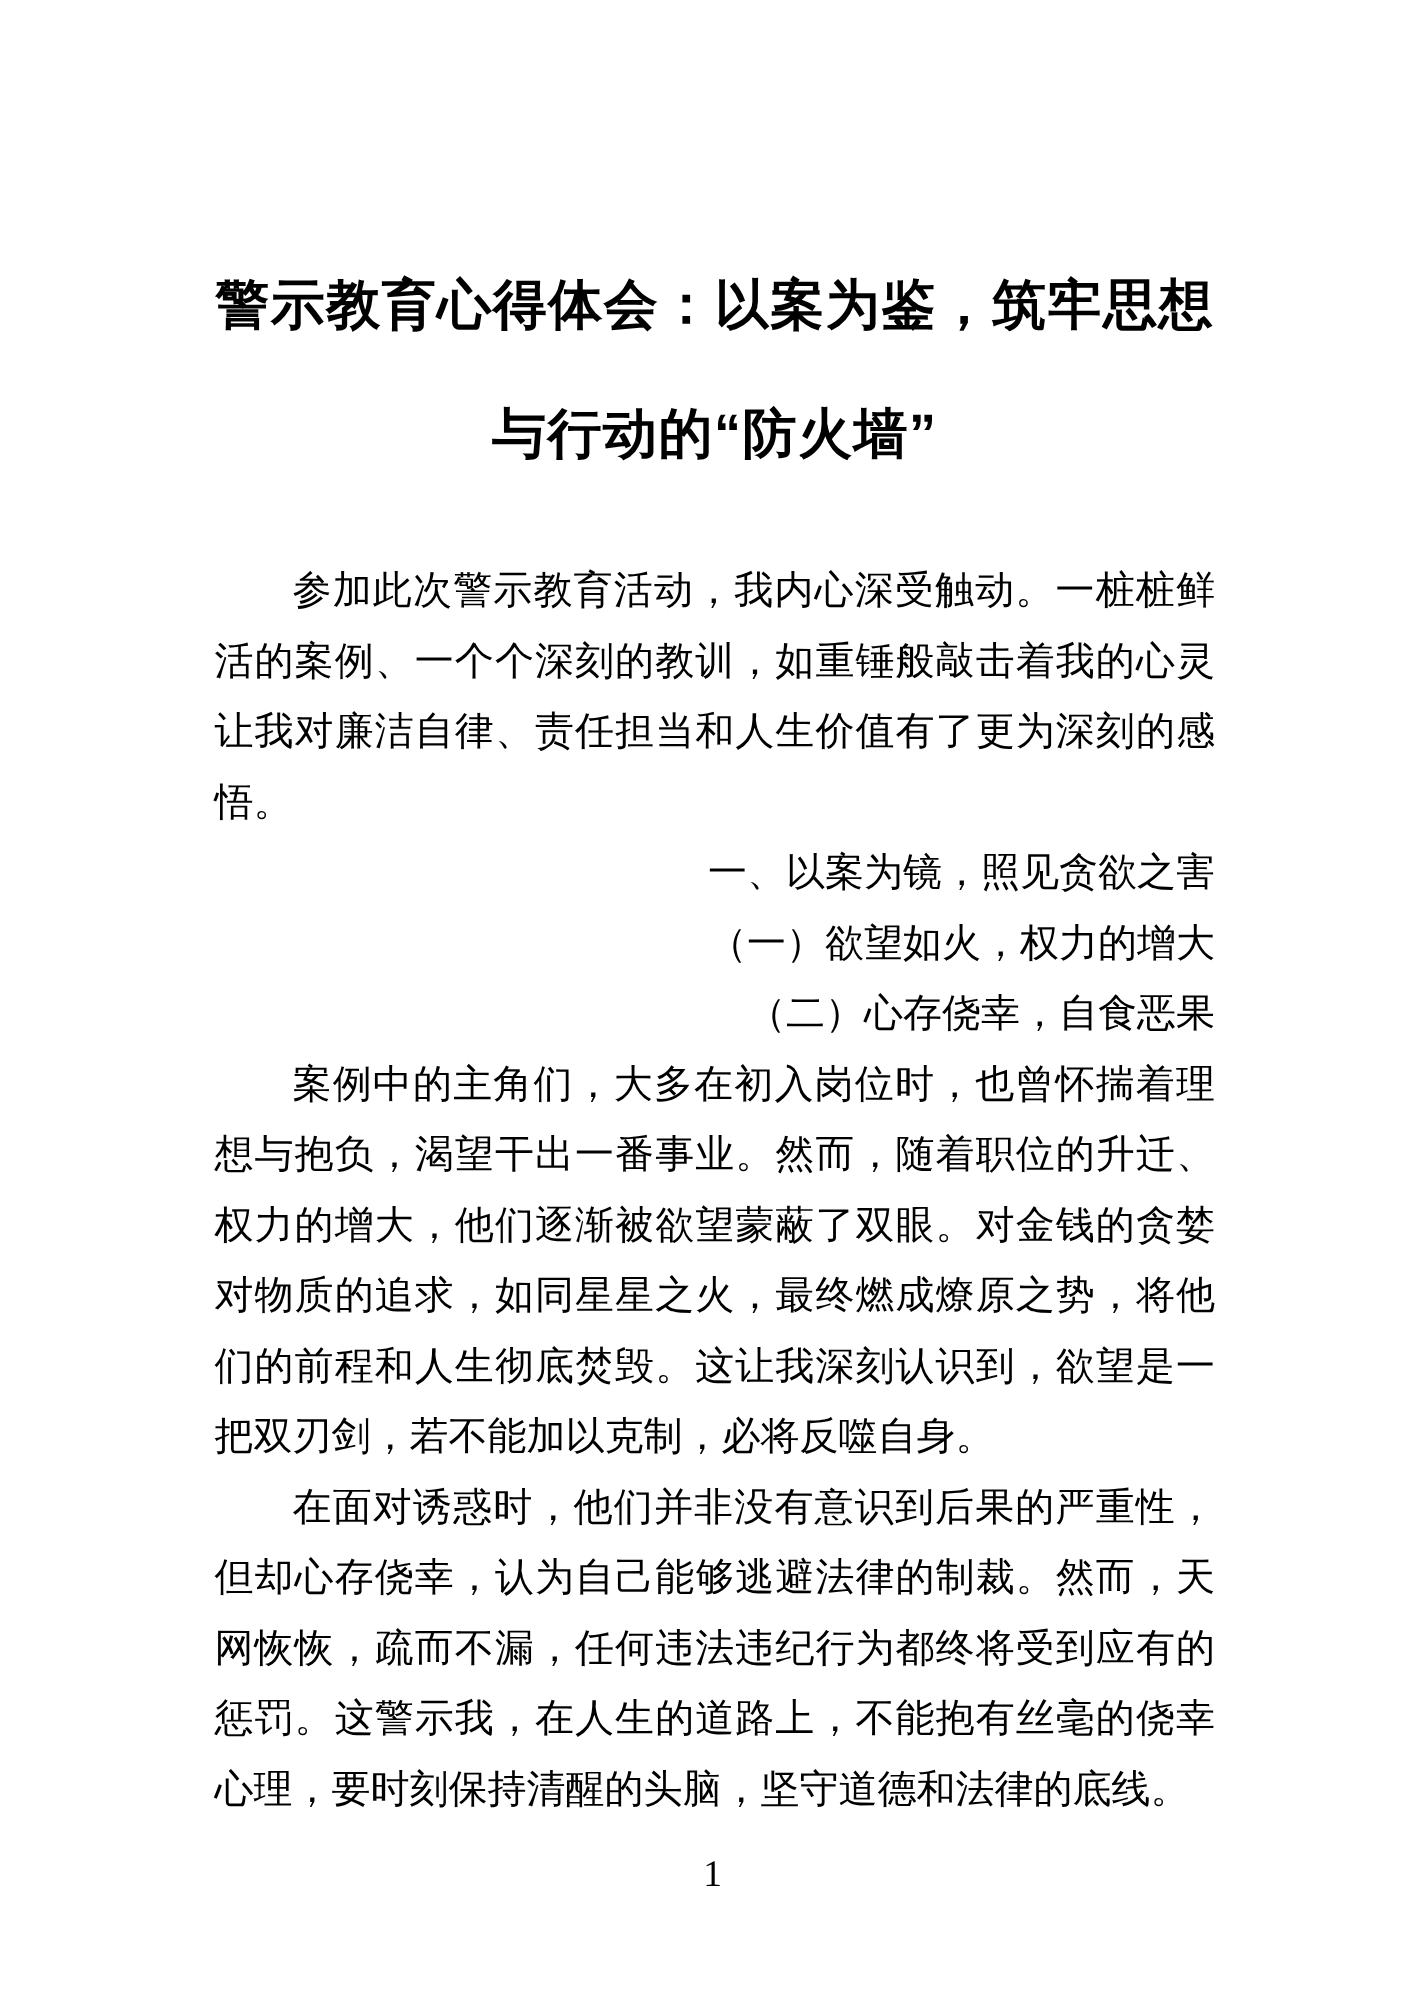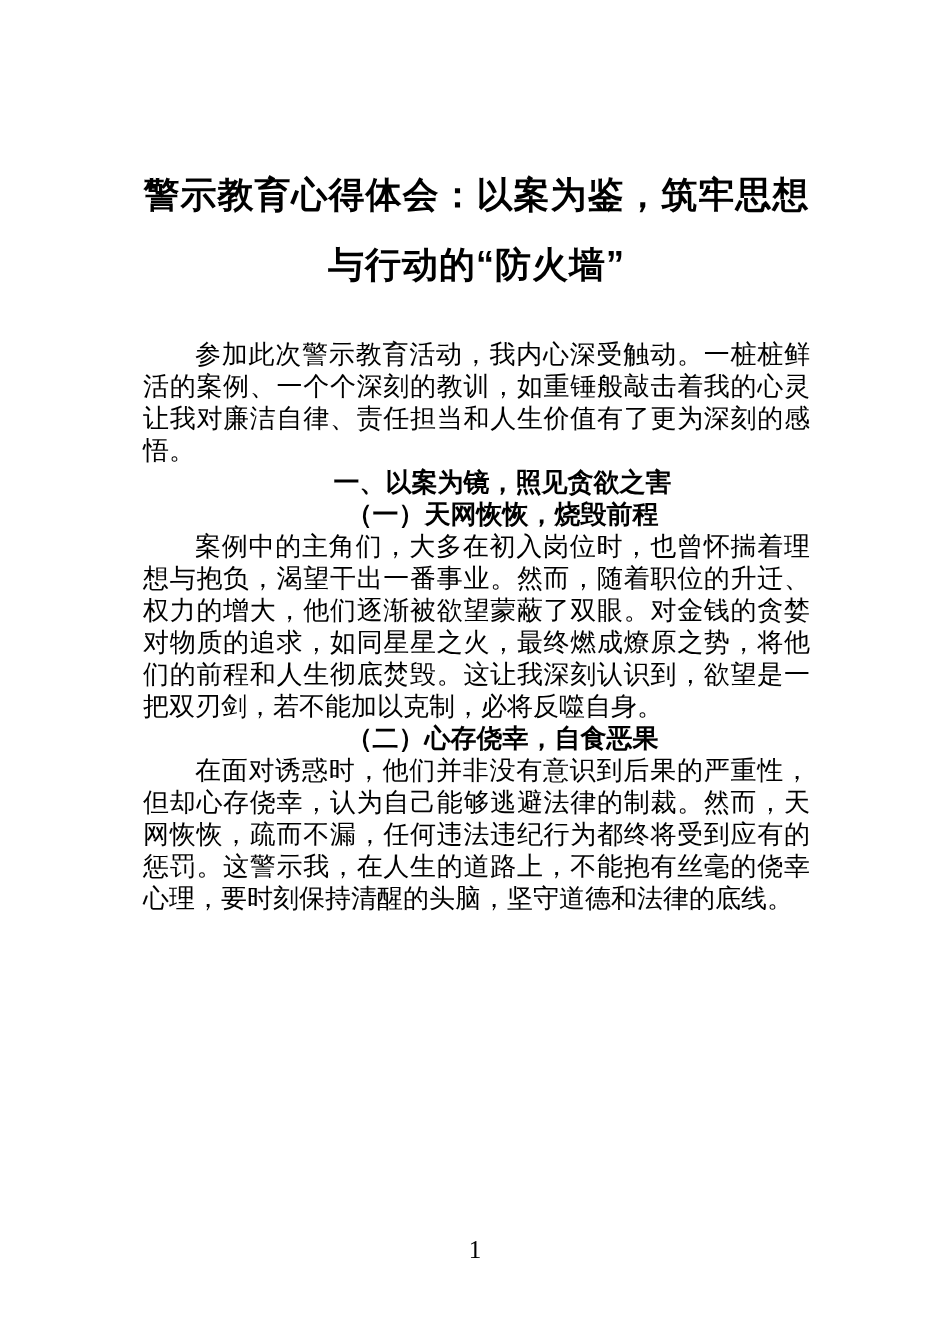--- a/index.html
+++ b/index.html
@@ -16,36 +16,36 @@
     box-sizing: border-box;
     padding: 160px 140px 0 143px;
     color: #000000;
     font-family: "Liberation Sans", sans-serif;
     overflow: hidden;
   }
   .doc-title {
     font-size: 36px;
     font-weight: 700;
     text-align: center;
-    line-height: 70px;
+    line-height: 86px;
     margin: 0 0 38px 0;
     letter-spacing: 1px;
   }
   .para {
     font-size: 26px;
-    line-height: 32px;
+    line-height: 47px;
     margin: 0;
     text-indent: 2em;
     text-align: justify;
     text-justify: inter-ideograph;
     word-break: break-all;
   }
   .para.heading {
-    text-align: center;
-    font-weight: 700;
+    text-align: right;
+    font-weight: 400;
   }
   .page-number {
     position: absolute;
     left: 0;
     right: 0;
     top: 1236px;
     text-align: center;
     font-family: "Liberation Serif", serif;
     font-size: 25px;
     line-height: 28px;
@@ -56,25 +56,25 @@
 <body>
 
 <div class="page">
 
   <h1 class="doc-title">警示教育心得体会：以案为鉴，筑牢思想与行动的“防火墙”</h1>
 
   <p class="para">参加此次警示教育活动，我内心深受触动。一桩桩鲜活的案例、一个个深刻的教训，如重锤般敲击着我的心灵让我对廉洁自律、责任担当和人生价值有了更为深刻的感悟。</p>
 
   <p class="para heading">一、以案为镜，照见贪欲之害</p>
 
-  <p class="para heading">（一）天网恢恢，烧毁前程</p>
+  <p class="para heading">（一）欲望如火，权力的增大</p>
+
+  <p class="para heading">（二）心存侥幸，自食恶果</p>
 
   <p class="para">案例中的主角们，大多在初入岗位时，也曾怀揣着理想与抱负，渴望干出一番事业。然而，随着职位的升迁、权力的增大，他们逐渐被欲望蒙蔽了双眼。对金钱的贪婪对物质的追求，如同星星之火，最终燃成燎原之势，将他们的前程和人生彻底焚毁。这让我深刻认识到，欲望是一把双刃剑，若不能加以克制，必将反噬自身。</p>
-
-  <p class="para heading">（二）心存侥幸，自食恶果</p>
 
   <p class="para">在面对诱惑时，他们并非没有意识到后果的严重性，但却心存侥幸，认为自己能够逃避法律的制裁。然而，天网恢恢，疏而不漏，任何违法违纪行为都终将受到应有的惩罚。这警示我，在人生的道路上，不能抱有丝毫的侥幸心理，要时刻保持清醒的头脑，坚守道德和法律的底线。</p>
 
 
 
   <div class="page-number">1</div>
 
 </div>
 
 </body></html>

